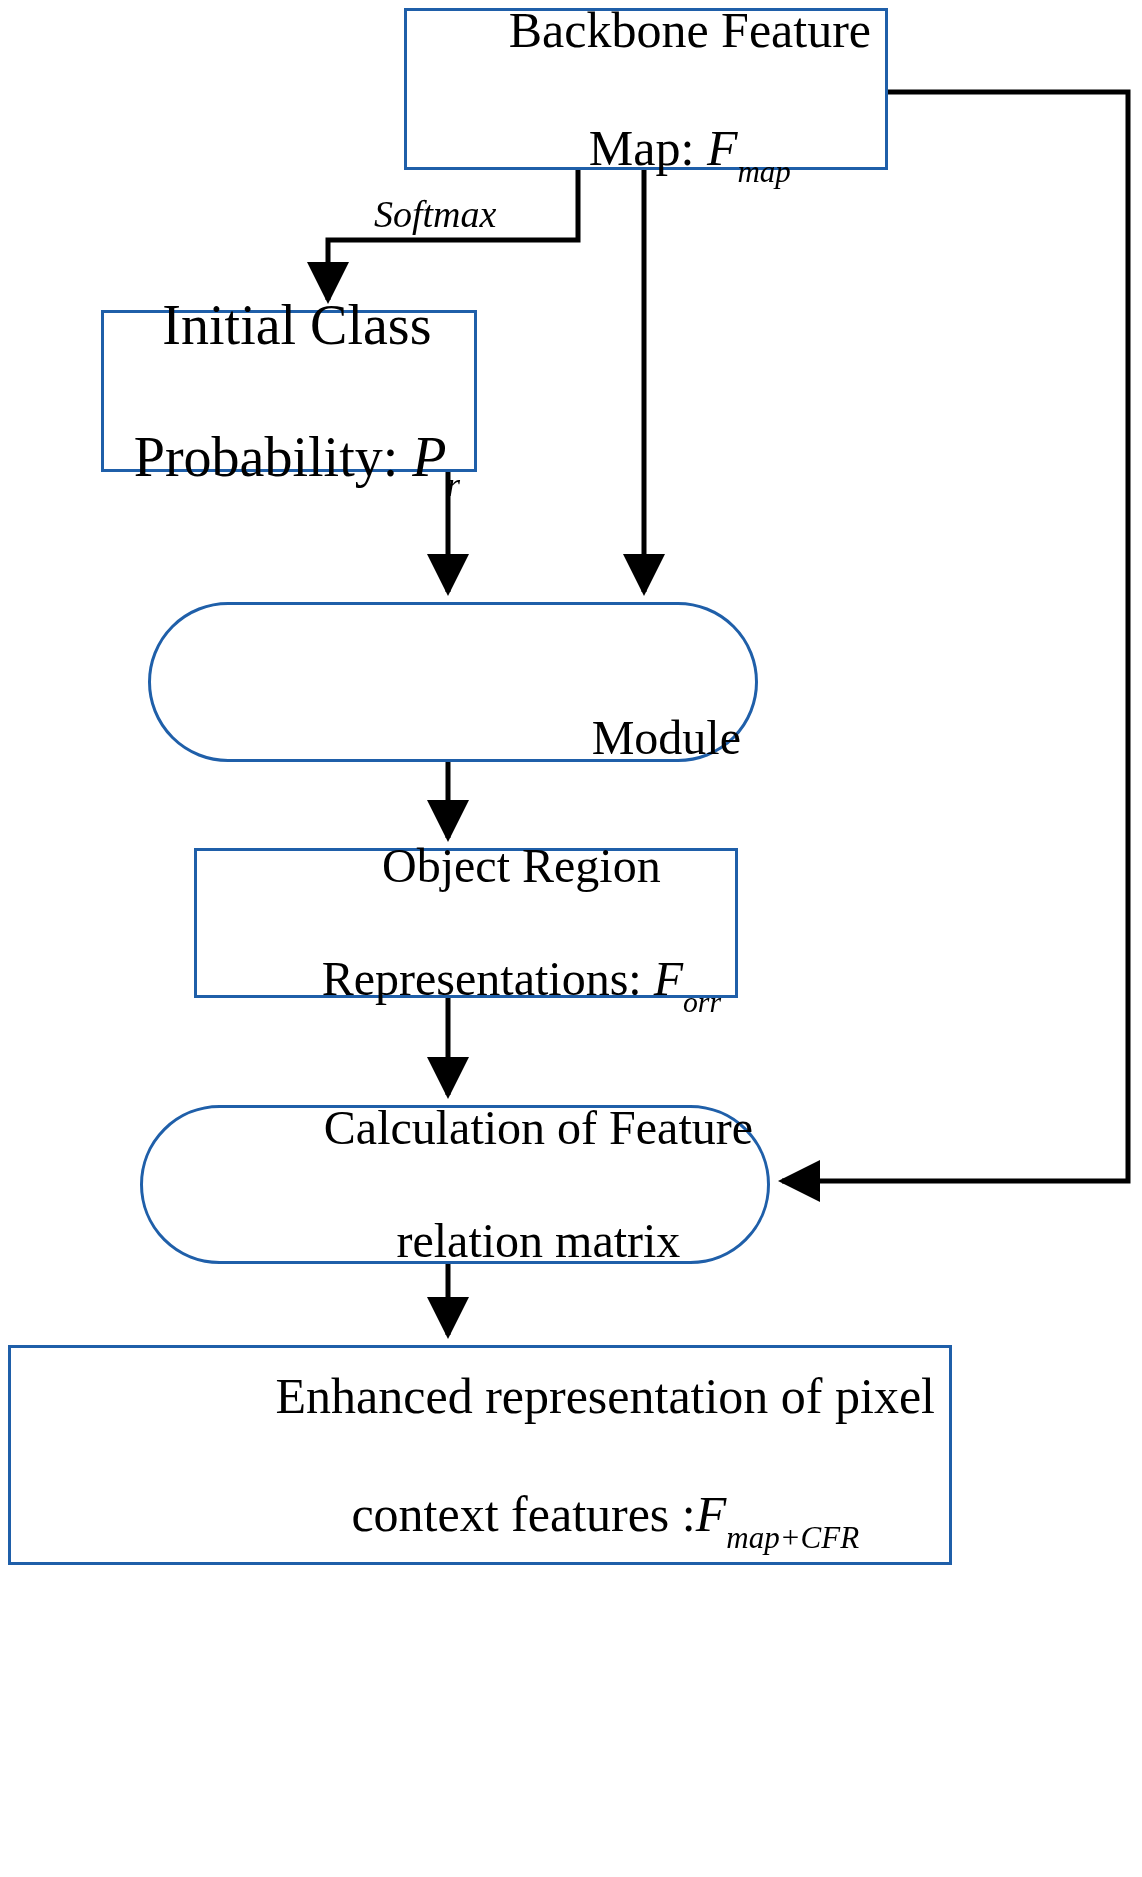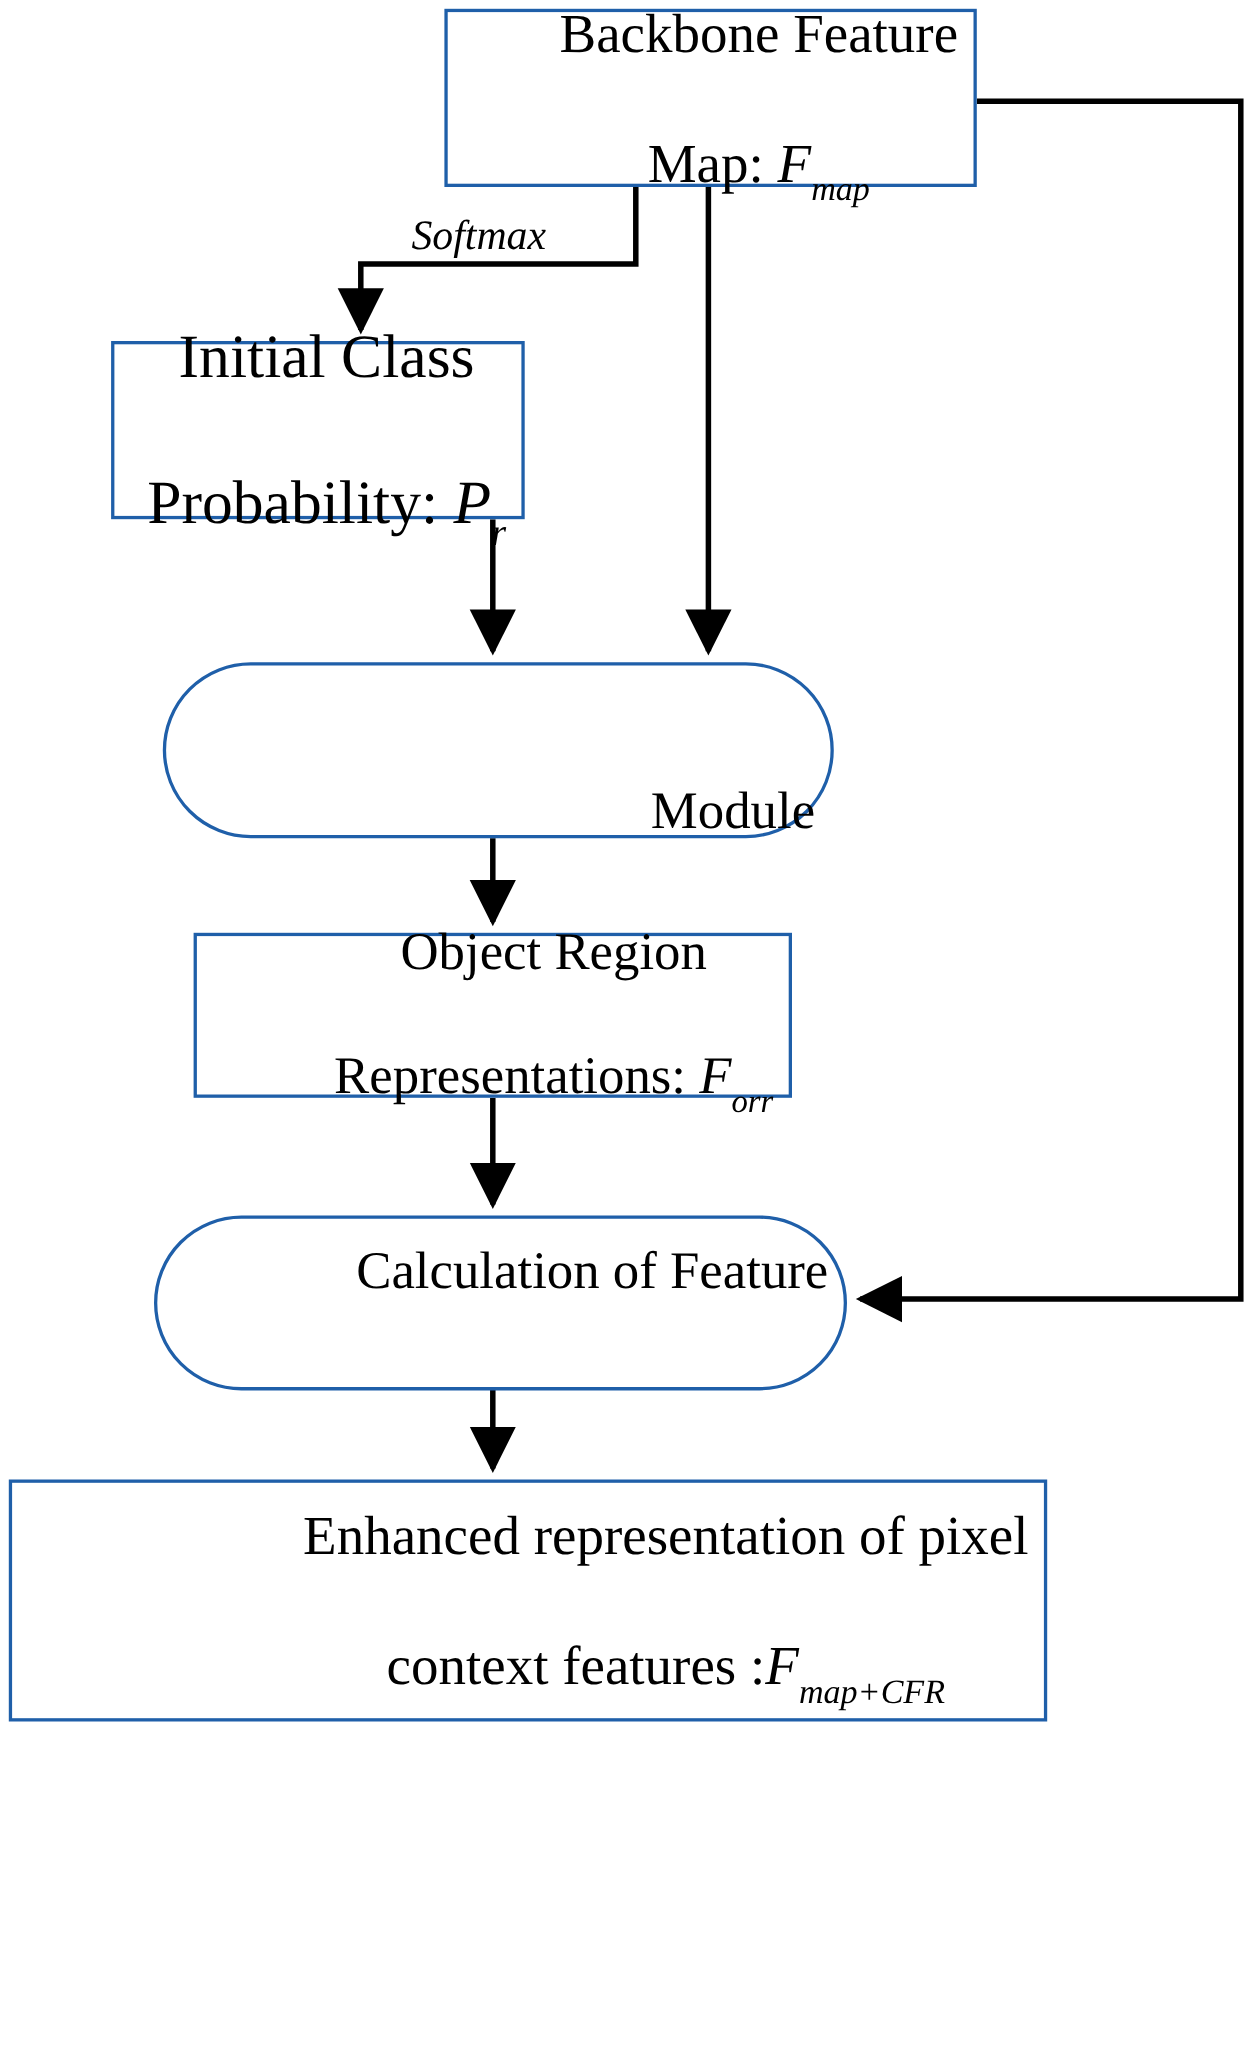--- a/index.html
+++ b/index.html
@@ -51,21 +51,21 @@
     font-style: italic;
     font-size: 0.62em;
     vertical-align: sub;
     line-height: 0;
     position: relative;
     top: 0.22em;
   }
   #node-backbone   { left: 404px;  top: 8px;    width: 484px; height: 162px; font-size: 50px; }
   #node-initprob   { left: 101px;  top: 310px;  width: 376px; height: 162px; font-size: 56px; }
   #node-spatial    { left: 148px;  top: 602px;  width: 610px; height: 160px; font-size: 48px; }
-  #node-orr        { left: 176px;  top: 848px;  width: 544px; height: 150px; font-size: 48px; }
+  #node-orr        { left: 194px;  top: 848px;  width: 544px; height: 150px; font-size: 48px; }
   #node-calcmatrix { left: 140px;  top: 1105px; width: 630px; height: 159px; font-size: 48px; }
   #node-enhanced   { left: 8px;    top: 1345px; width: 944px; height: 220px; font-size: 50px; }
 
   .wire-label {
     position: absolute;
     font-style: italic;
     font-size: 38px;
     color: #000000;
     white-space: nowrap;
   }
@@ -129,21 +129,21 @@
       <br><span>Module</span></span>
   </div>
 
   <div class="node rect" id="node-orr">
     <span class="label"><span>Object Region</span>
       <br><span>Representations: </span><span class="var">F</span><span class="sub">orr</span></span>
   </div>
 
   <div class="node stadium" id="node-calcmatrix">
     <span class="label"><span>Calculation of Feature</span>
-      <br></span>
+      <br><span>relation matrix</span></span>
   </div>
 
   <div class="node rect" id="node-enhanced">
     <span class="label"><span>Enhanced representation of pixel</span>
       <br><span>context features :</span><span class="var">F</span><span class="sub">map+CFR</span></span>
   </div>
 
 </div>
 
 </body></html>

